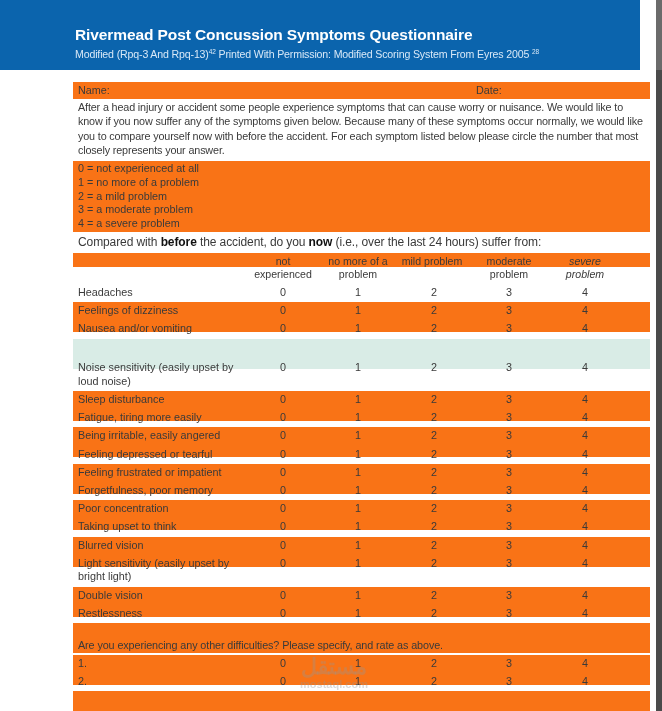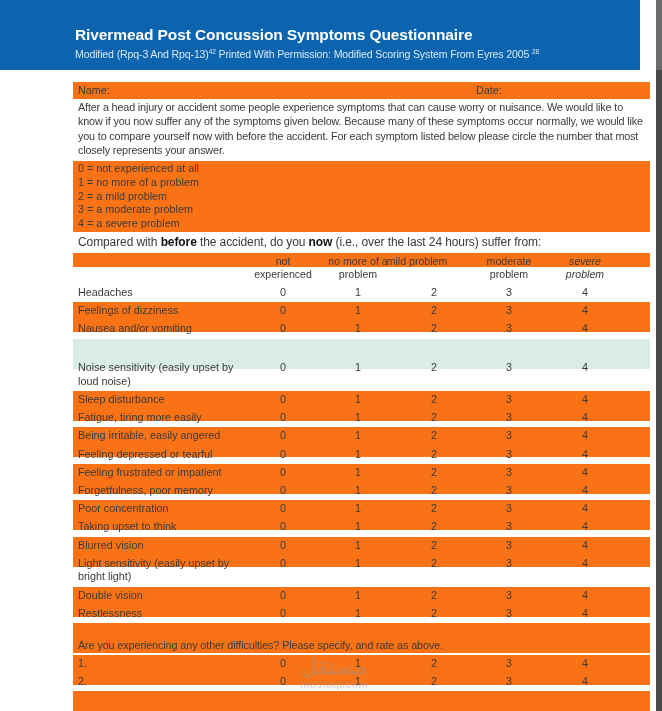--- a/index.html
+++ b/index.html
@@ -22,21 +22,21 @@
   .legend div { white-space: nowrap; }
   .compare { top: 235px; left: 78px; font-size: 12px; letter-spacing: -0.1px; white-space: nowrap; }
   .compare b { color: #111; }
   .thead { top: 253px; height: 14px; font-size: 10.6px; }
   .th { position: absolute; text-align: center; line-height: 13px; top: 2px; width: 80px; }
   .row { position: absolute; left: 73px; width: 577px; height: 30px; font-size: 10.8px; }
   .row.tall { height: 32px; }
   .row .label { position: absolute; left: 5px; top: 2px; line-height: 13.5px; width: 175px; }
   .row .val { position: absolute; top: 2px; width: 20px; text-align: center; margin-left: -10px; }
   .c0 { left: 210px; } .c1 { left: 285px; } .c2 { left: 361px; } .c3 { left: 436px; } .c4 { left: 512px; }
-  .hc0 { left: 170px; } .hc1 { left: 245px; } .hc2 { left: 304px; } .hc3 { left: 396px; text-align: center; } .hc4 { left: 472px; font-style: italic; }
+  .hc0 { left: 170px; } .hc1 { left: 245px; } .hc2 { left: 319px; } .hc3 { left: 396px; text-align: center; } .hc4 { left: 472px; font-style: italic; }
   .other-q { position: absolute; top: 639px; left: 78px; font-size: 10.8px; white-space: nowrap; letter-spacing: -0.1px; }
   .watermark { position: absolute; left: 289px; top: 655px; width: 90px; text-align: center; color: rgba(150,150,150,0.35); pointer-events: none; }
   .watermark .ar { font-size: 22px; font-weight: bold; line-height: 24px; }
   .watermark .lat { font-size: 11px; font-weight: bold; line-height: 11px; }
 </style>
 </head>
 <body>
 
 <div class="header">
   <div class="title">Rivermead Post Concussion Symptoms Questionnaire</div>

